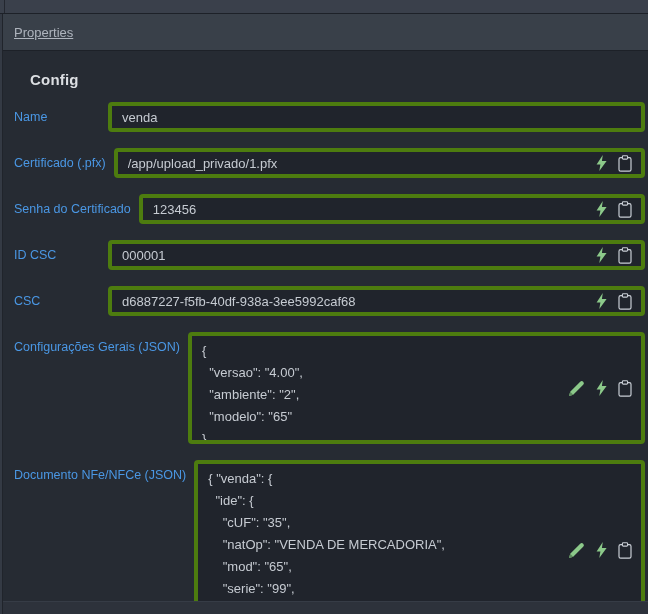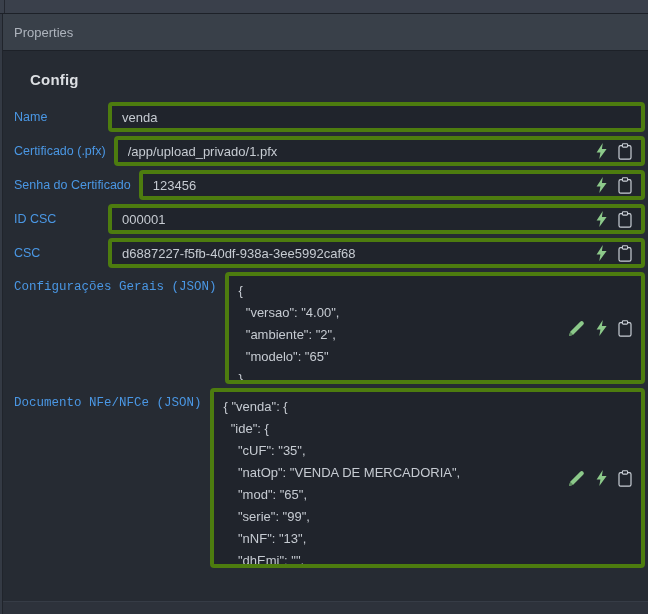--- a/index.html
+++ b/index.html
@@ -21,21 +21,21 @@
     width: 1px; background: #23272f;
   }
   .panel-header {
     height: 37px;
     background: #394049;
     border-bottom: 1px solid #1d2128;
     display: flex; align-items: center;
     padding-left: 14px;
   }
   .panel-header-title {
-    color: #aeb4bd; font-size: 13px;
+    color: #aeb4bd; font-size: 13px; text-decoration: underline;
   }
   .left-strip {
     position: absolute; left: 0; top: 14px; bottom: 0;
     width: 3px; background: #343a44;
     border-right: 1px solid #20242b;
     z-index: 5;
   }
   .footer-strip {
     position: absolute; left: 0; right: 0; bottom: 0;
     height: 13px;
@@ -45,30 +45,30 @@
   .content {
     padding: 14px 3px 0 14px;
   }
   .section-title {
     color: #dcdfe3; font-size: 15px; font-weight: bold;
     margin: 6px 0 14px 16px;
     letter-spacing: .2px;
   }
   .row {
     display: flex; align-items: center;
-    margin-bottom: 4px;
+    margin-bottom: 16px;
   }
   .row.multiline { align-items: flex-start; }
   .flabel {
     color: #4a97e4; font-size: 12.5px;
     min-width: 94px; flex-shrink: 0;
     padding-right: 8px;
     white-space: nowrap;
   }
-  .row.multiline .flabel { padding-top: 8px; font-family: Liberation Mono, monospace; }
+  .row.multiline .flabel { padding-top: 8px; }
   .fieldbox {
     flex: 1;
     display: flex; align-items: center;
     background: #20242c;
     border: 4px solid #4d7c0f;
     border-radius: 4px;
     height: 30px;
     min-width: 0;
   }
   .fieldbox.ta-112 { height: 112px; }

